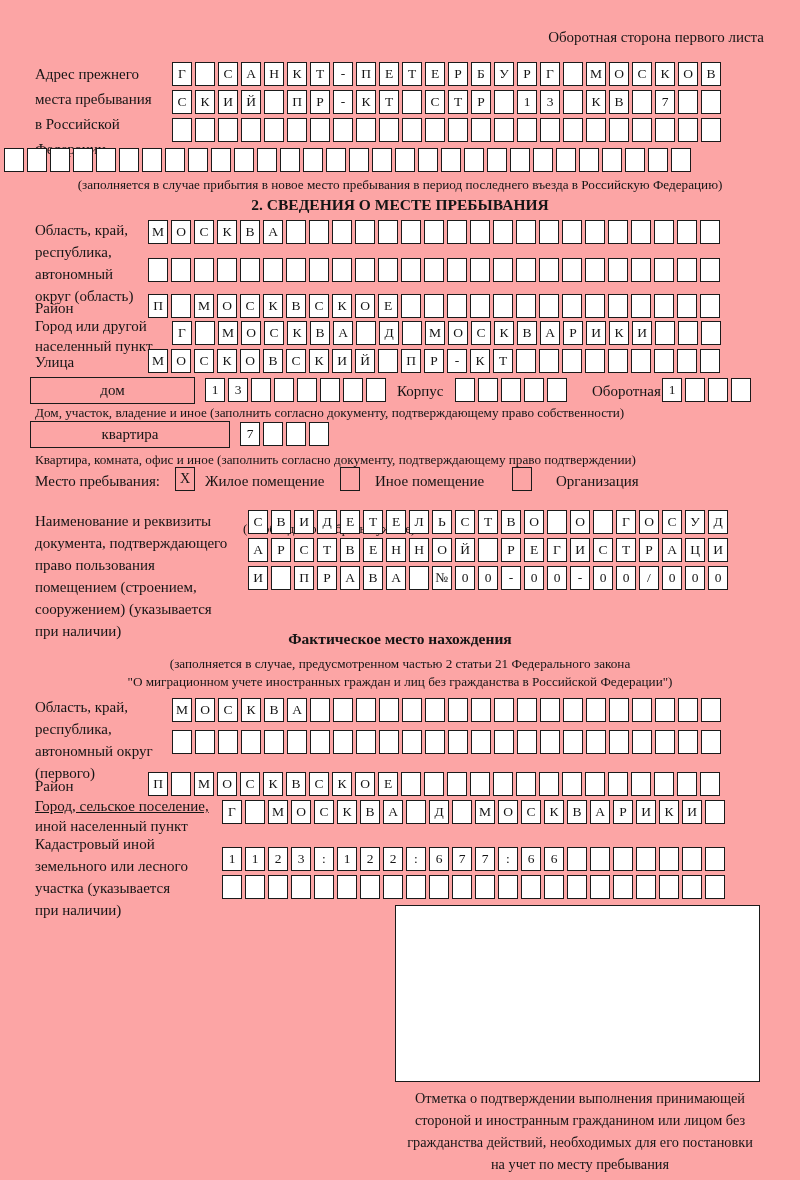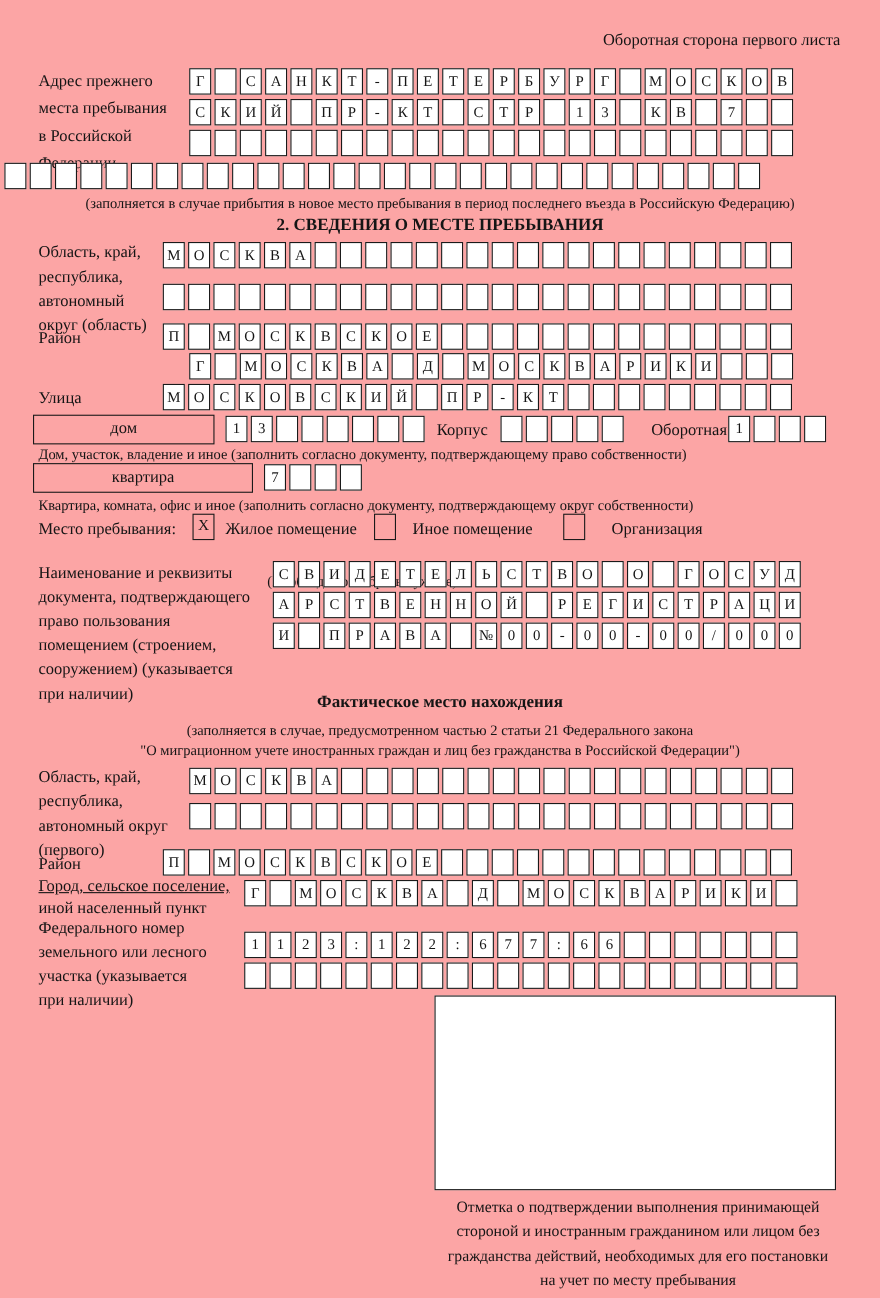--- a/index.html
+++ b/index.html
@@ -241,20 +241,24 @@
       <span class="cell"></span>
       <span class="cell"></span>
       <span class="cell"></span>
       <span class="cell"></span>
       <span class="cell"></span>
       <span class="cell"></span>
       <span class="cell"></span>
       <span class="cell"></span>
     </div>
 
+  <div class="abs" style="left:35px; top:316px;">
+    <div class="lbl" style="line-height:20px;">Город или другой</div>
+    <div class="lbl" style="line-height:20px;">населенный пункт</div>
+  </div>
   <div class="abs cellrow" style="left:172px; top:321px;">
       <span class="cell">Г</span>
       <span class="cell"></span>
       <span class="cell">М</span>
       <span class="cell">О</span>
       <span class="cell">С</span>
       <span class="cell">К</span>
       <span class="cell">В</span>
       <span class="cell">А</span>
       <span class="cell"></span>
@@ -332,21 +336,21 @@
     </div>
   <div class="abs note" style="left:35px; top:405px;">Дом, участок, владение и иное (заполнить согласно документу, подтверждающему право собственности)</div>
 
   <div class="abs bigbox" style="left:30px; top:421px; width:200px;">квартира</div>
   <div class="abs cellrow" style="left:240px; top:422px;">
       <span class="cell">7</span>
       <span class="cell"></span>
       <span class="cell"></span>
       <span class="cell"></span>
     </div>
-  <div class="abs note" style="left:35px; top:452px;">Квартира, комната, офис и иное (заполнить согласно документу, подтверждающему округ собственности)</div>
+  <div class="abs note" style="left:35px; top:452px;">Квартира, комната, офис и иное (заполнить согласно документу, подтверждающему право подтверждении)</div>
 
   <div class="abs lbl" style="left:35px; top:470px;">Место пребывания:</div>
   <div class="abs chk" style="left:175px; top:467px;">X</div>
   <div class="abs lbl" style="left:205px; top:470px;">Жилое помещение</div>
   <div class="abs chk" style="left:340px; top:467px;"></div>
   <div class="abs lbl" style="left:375px; top:470px;">Иное помещение</div>
   <div class="abs chk" style="left:512px; top:467px;"></div>
   <div class="abs lbl" style="left:556px; top:470px;">Организация</div>
   <div class="abs note" style="left:243px; top:493px;margin-top:28px;">(Необходимо выбрать нужное)</div>
 
@@ -543,21 +547,21 @@
       <span class="cell">В</span>
       <span class="cell">А</span>
       <span class="cell">Р</span>
       <span class="cell">И</span>
       <span class="cell">К</span>
       <span class="cell">И</span>
       <span class="cell"></span>
     </div>
 
   <div class="abs" style="left:35px; top:833px;">
-    <div class="lbl">Федерального номер</div>
+    <div class="lbl">Кадастровый иной</div>
     <div class="lbl">земельного или лесного</div>
     <div class="lbl">участка (указывается</div>
     <div class="lbl">при наличии)</div>
   </div>
   <div class="abs cellrow" style="left:222px; top:847px;">
       <span class="cell">1</span>
       <span class="cell">1</span>
       <span class="cell">2</span>
       <span class="cell">3</span>
       <span class="cell">:</span>

